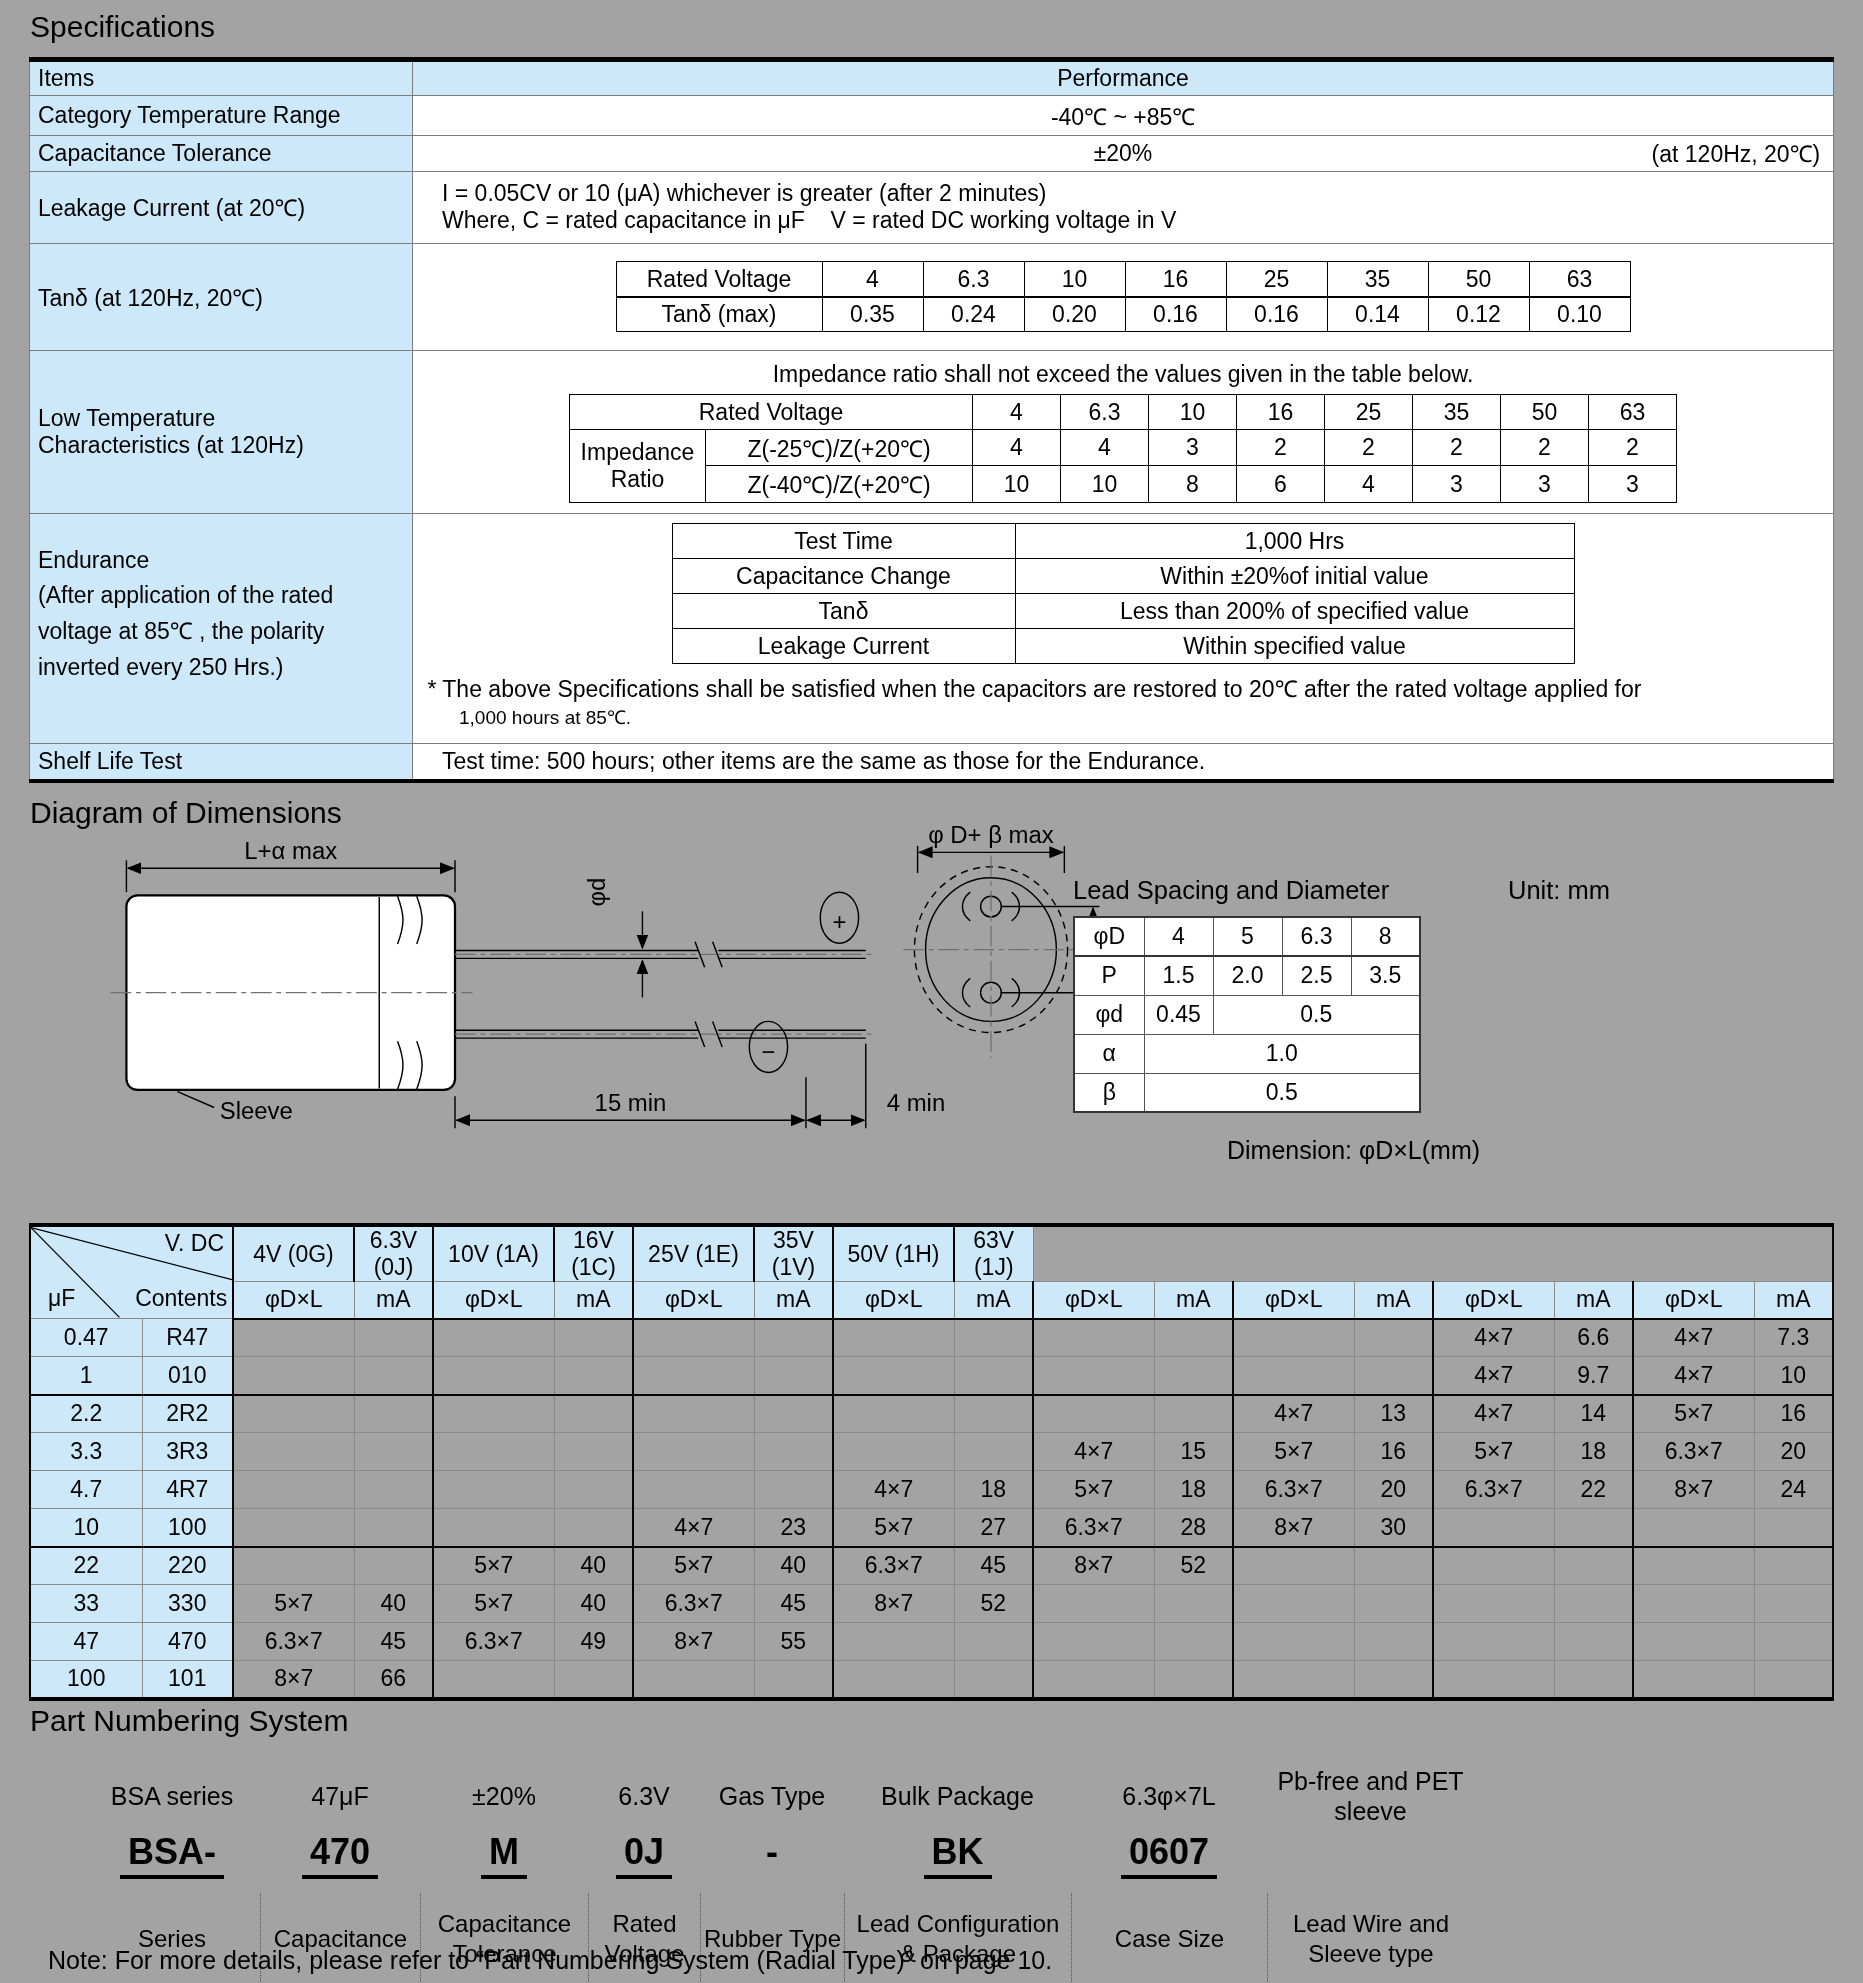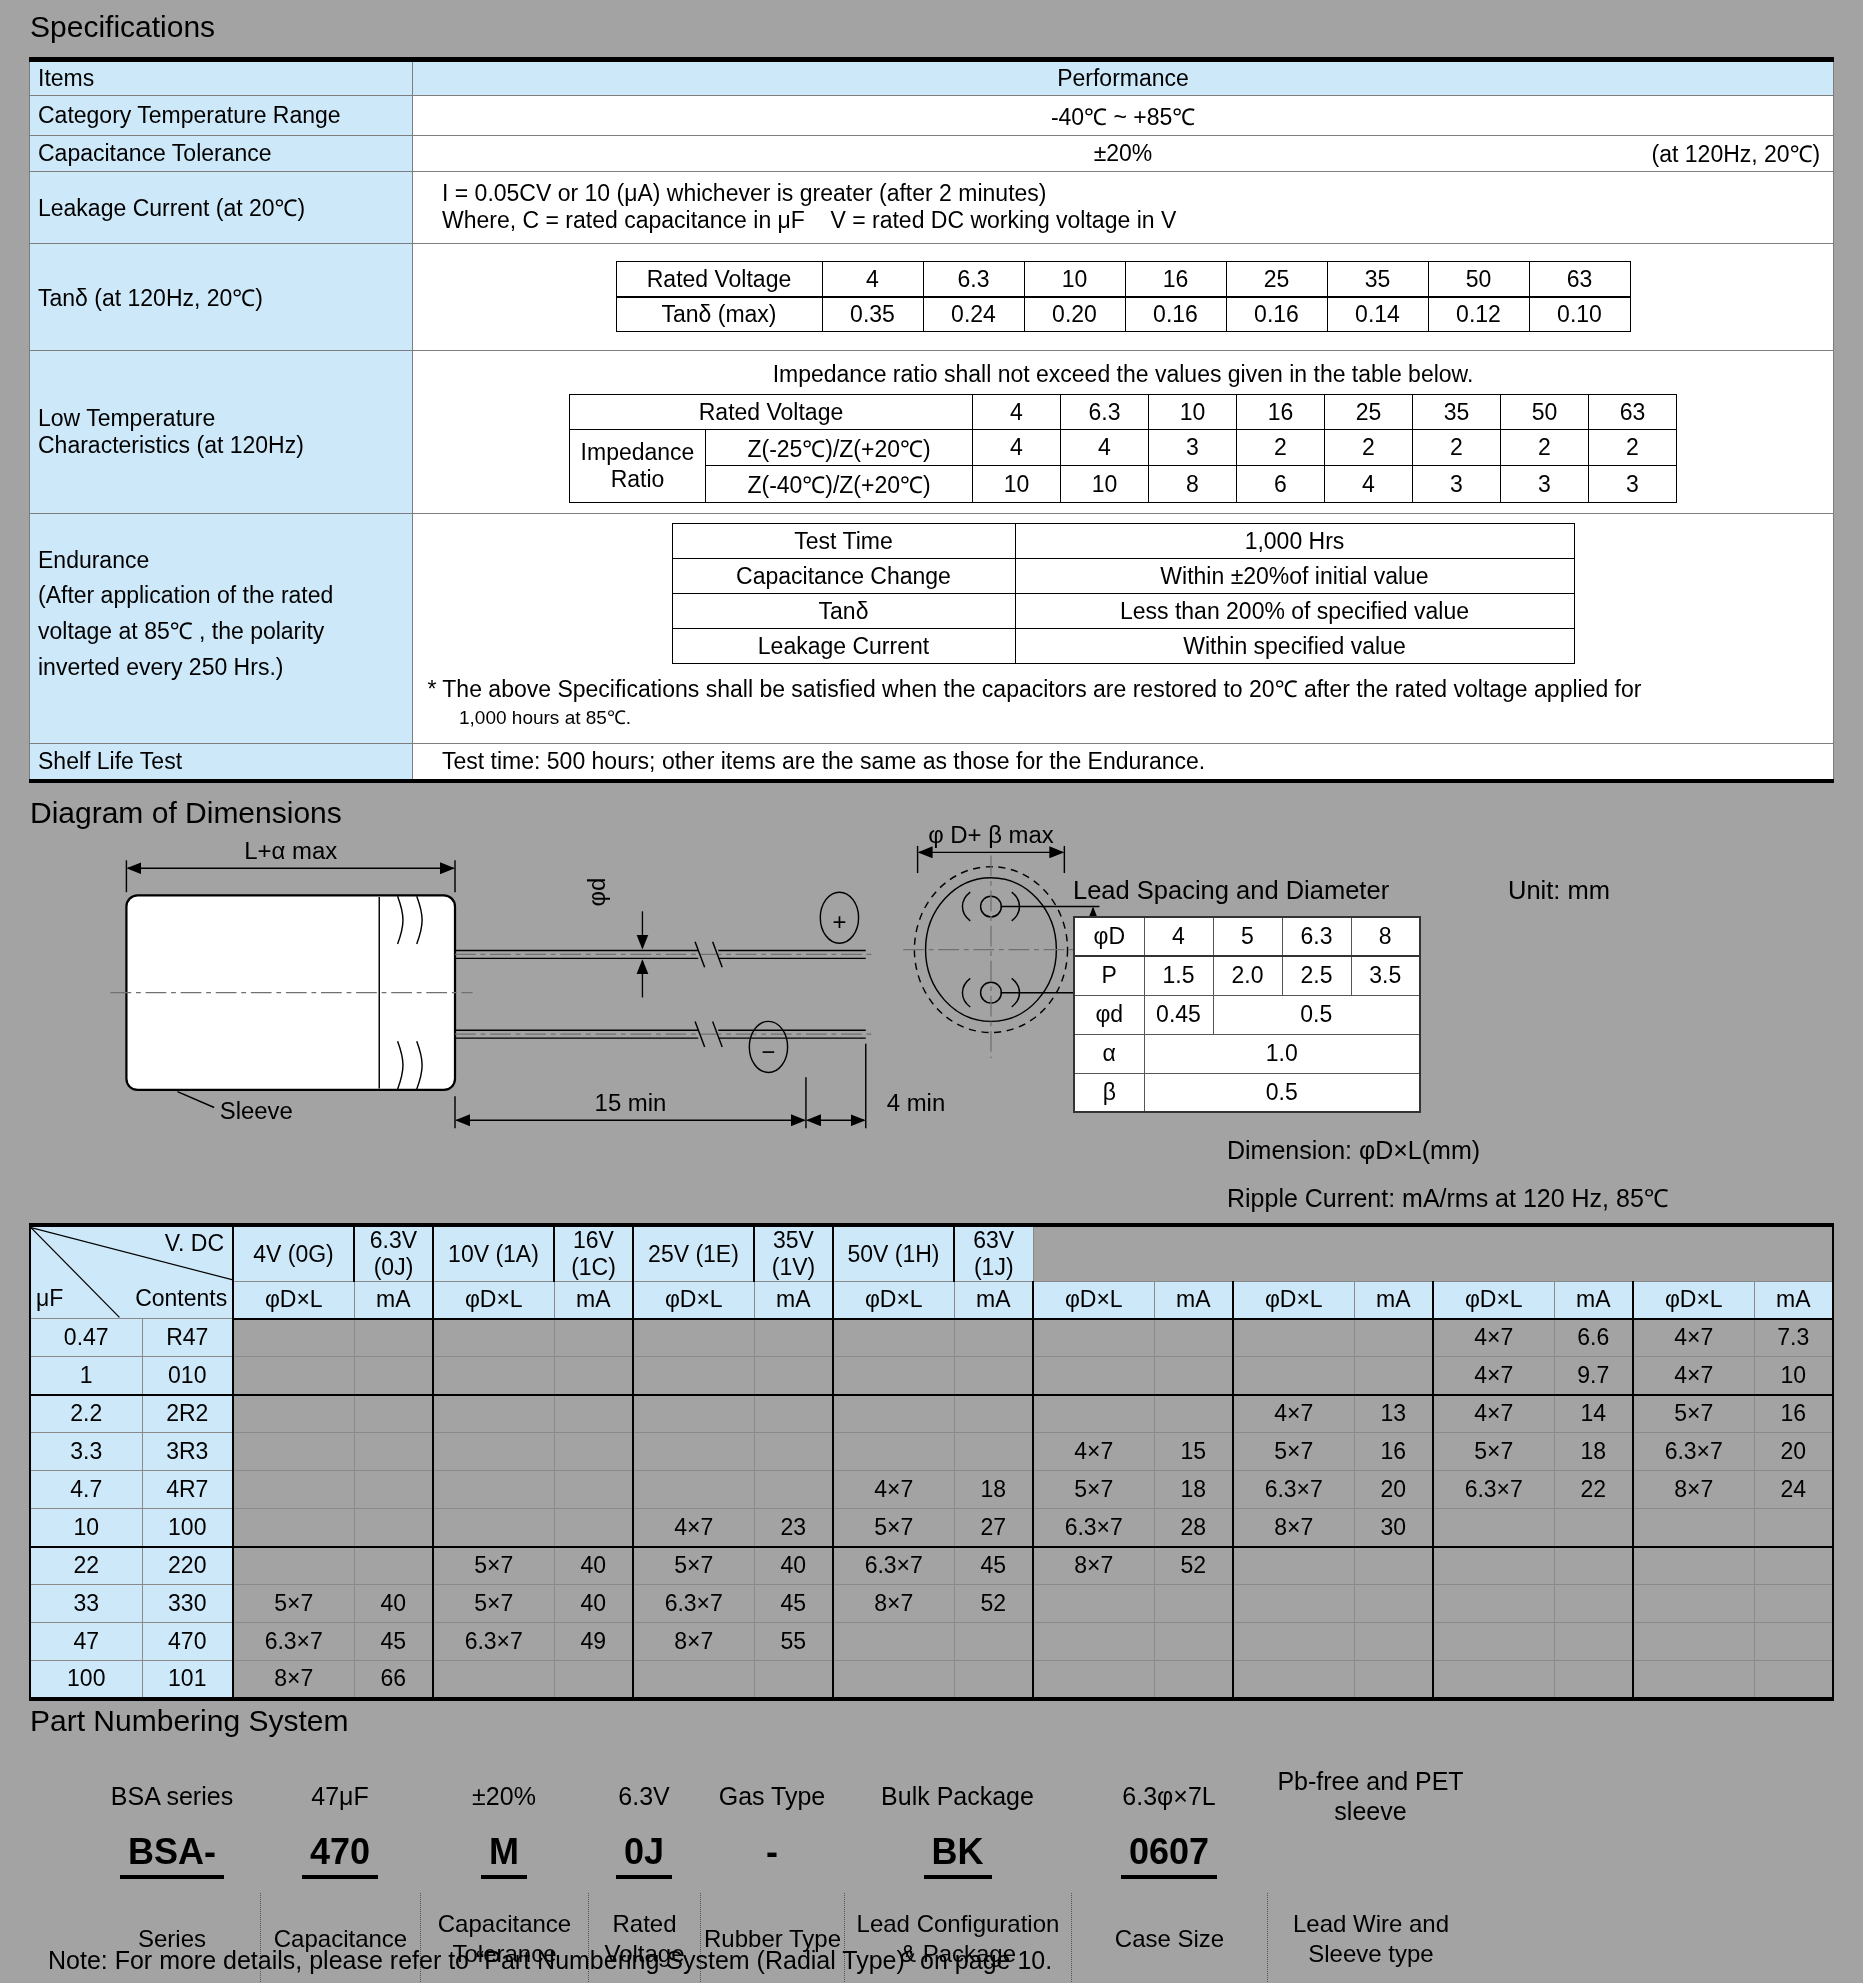--- a/index.html
+++ b/index.html
@@ -59,21 +59,21 @@
   .ripple-table thead th{ background:var(--blue); }
   .ripple-table thead tr:first-child th{ height:35px; }
   .ripple-table thead tr:nth-child(2) th{ height:37px; border-bottom:2.4px solid #000; }
   .ghead{ font-size:25px; }
   .group-start{ border-left:2.4px solid #000 !important; }
   .thick-bottom td{ border-bottom:2.4px solid #000; }
   .blue{ background:var(--blue); }
   .corner-cell{ position:relative; padding:0; }
   .corner-svg{ position:absolute; left:0; top:0; width:100%; height:100%; }
   .c-vdc{ position:absolute; top:3.2px; right:8px; font-size:23px; }
-  .c-uf{ position:absolute; bottom:6.4px; left:5px; font-size:23px; }
+  .c-uf{ position:absolute; bottom:6.4px; left:17px; font-size:23px; }
   .c-contents{ position:absolute; bottom:6.4px; right:4.8px; font-size:23px; }
 
   
   .pn-grid{ display:flex; }
   .pn-col{ display:flex; flex-direction:column; align-items:center; flex:0 0 auto; }
   .pn-example{ height:70px; font-size:25px; display:flex; align-items:center; justify-content:center; text-align:center; line-height:1.2; }
   .pn-code{ height:62px; display:flex; align-items:flex-start; justify-content:center; font-size:36px; font-weight:bold; }
   .code-text{ border-bottom:4px solid #000; padding:0 8px 1.6px; }
   .nounder{ border-bottom:none; }
   .pn-label{ min-height:91px; width:100%; font-size:24px; display:flex; align-items:center; justify-content:center; text-align:center; line-height:1.25; }
@@ -348,21 +348,20 @@
         <td colspan="4">1.0</td>
       </tr>
       <tr>
         <td class="ll">β</td>
         <td colspan="4">0.5</td>
       </tr>
     </tbody>
   </table>
 
   <div class="cap31 abs" style="left:1227px;top:1136px">Dimension:  φD×L(mm)</div>
-  <div class="cap31 abs" style="left:1227px;top:1180px">Ripple Current: mA/rms at 120 Hz, 85℃</div>
 
   <table class="ripple-table abs" style="left:29px;top:1223px">
     <colgroup>
         <col style="width: 112px;">
         <col style="width: 91px;">
         <col style="width: 121px;">
         <col style="width: 79px;">
         <col style="width: 121px;">
         <col style="width: 79px;">
         <col style="width: 121px;">

